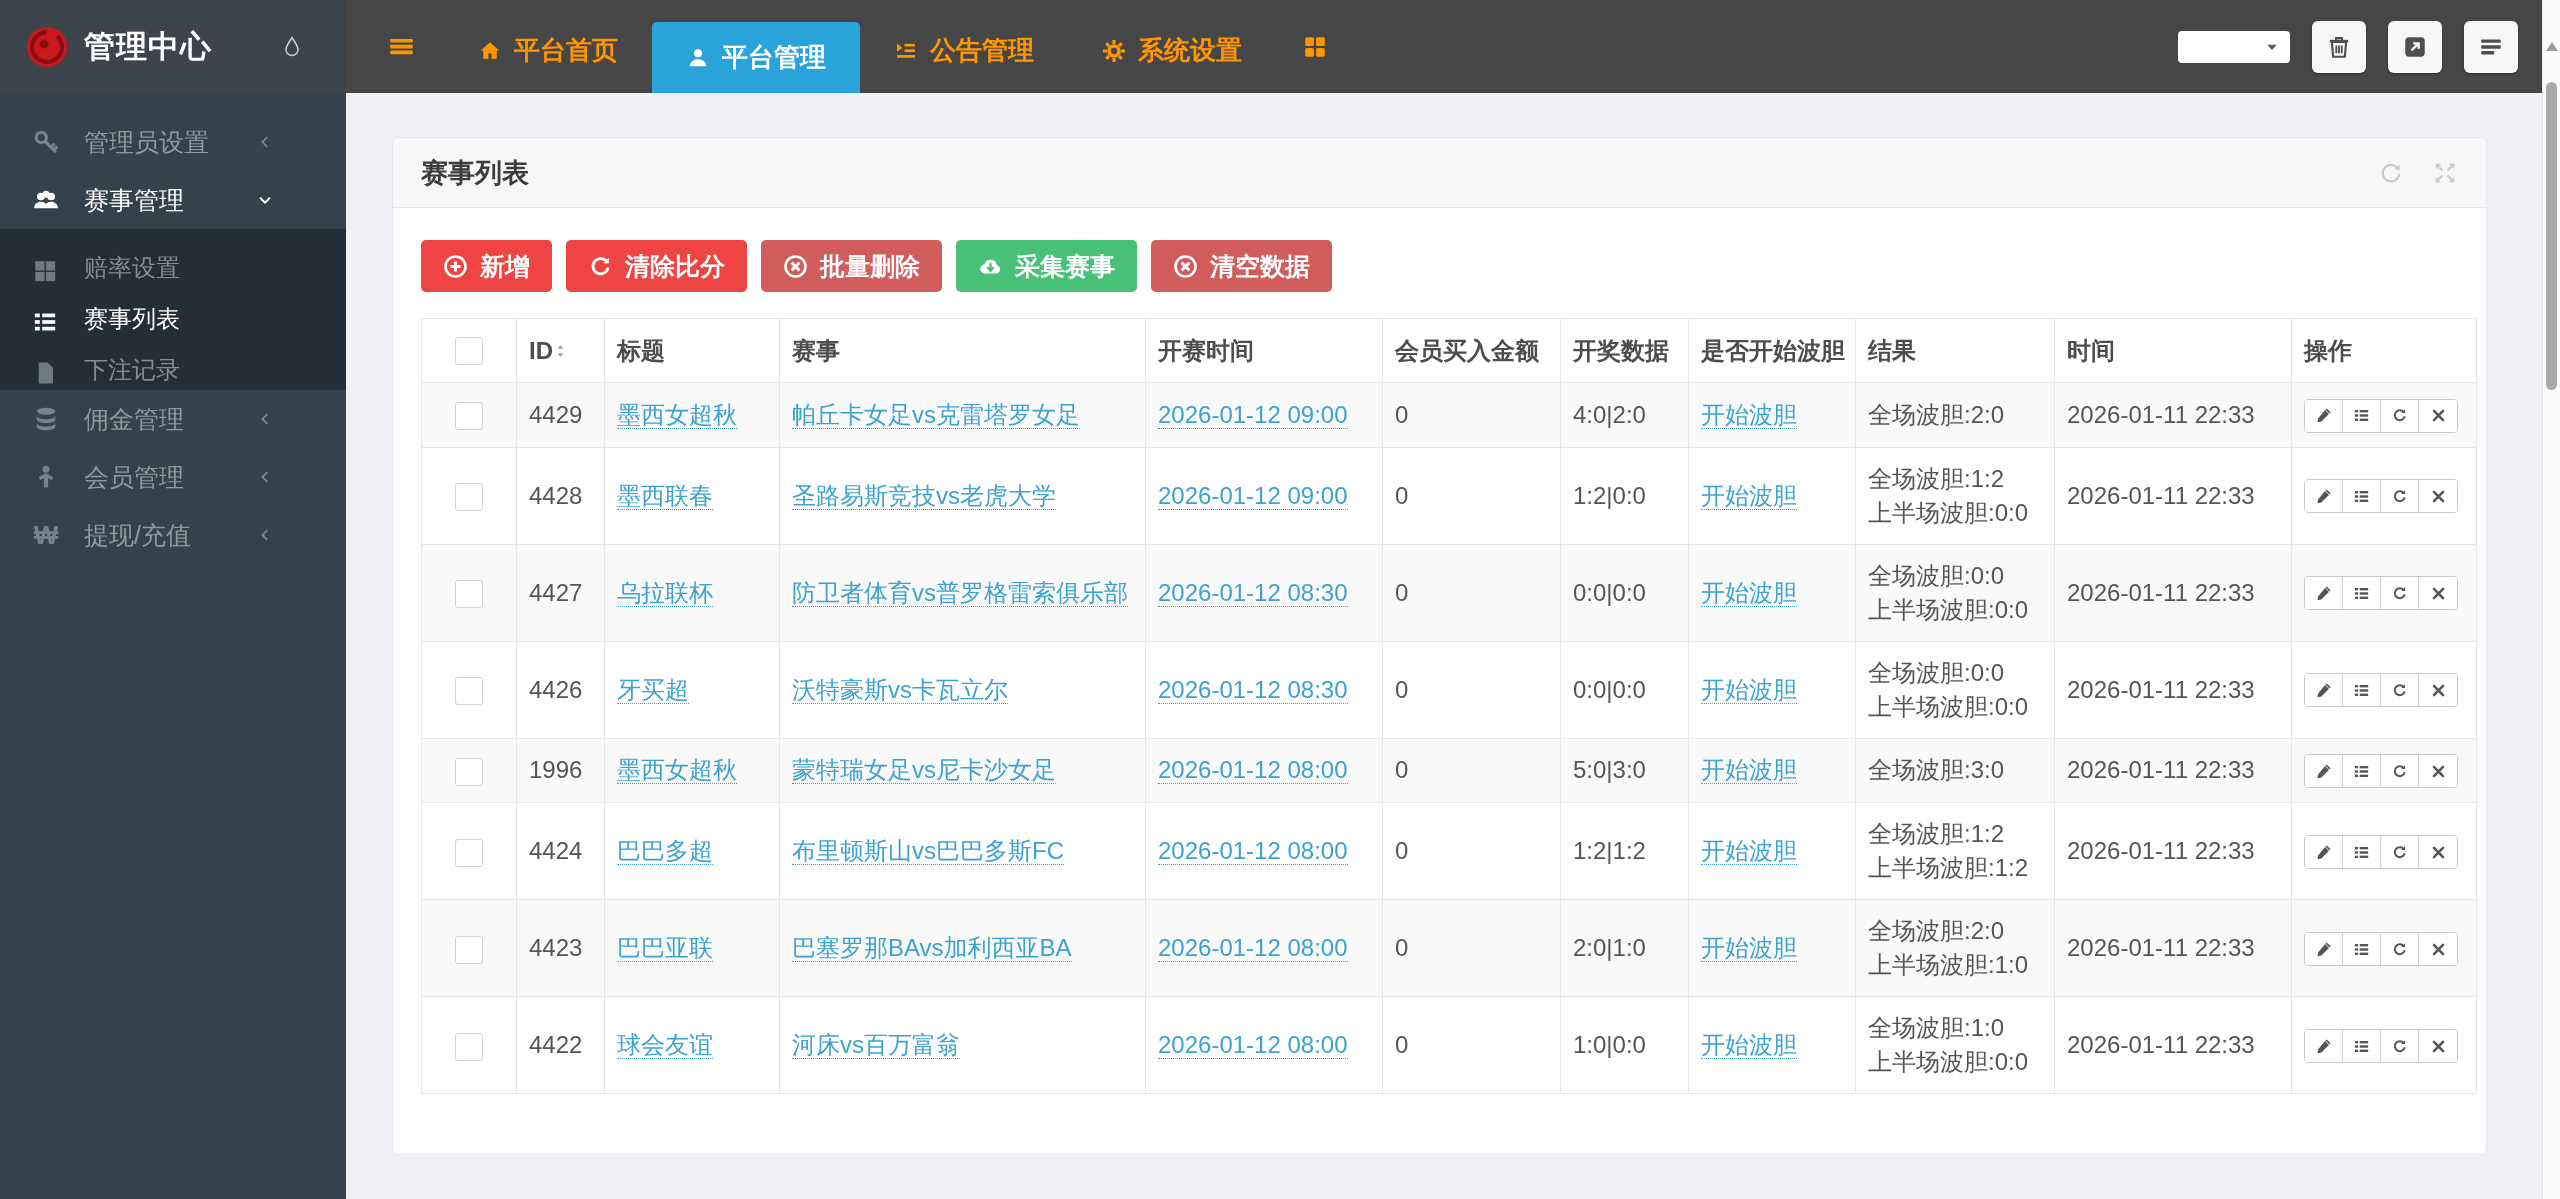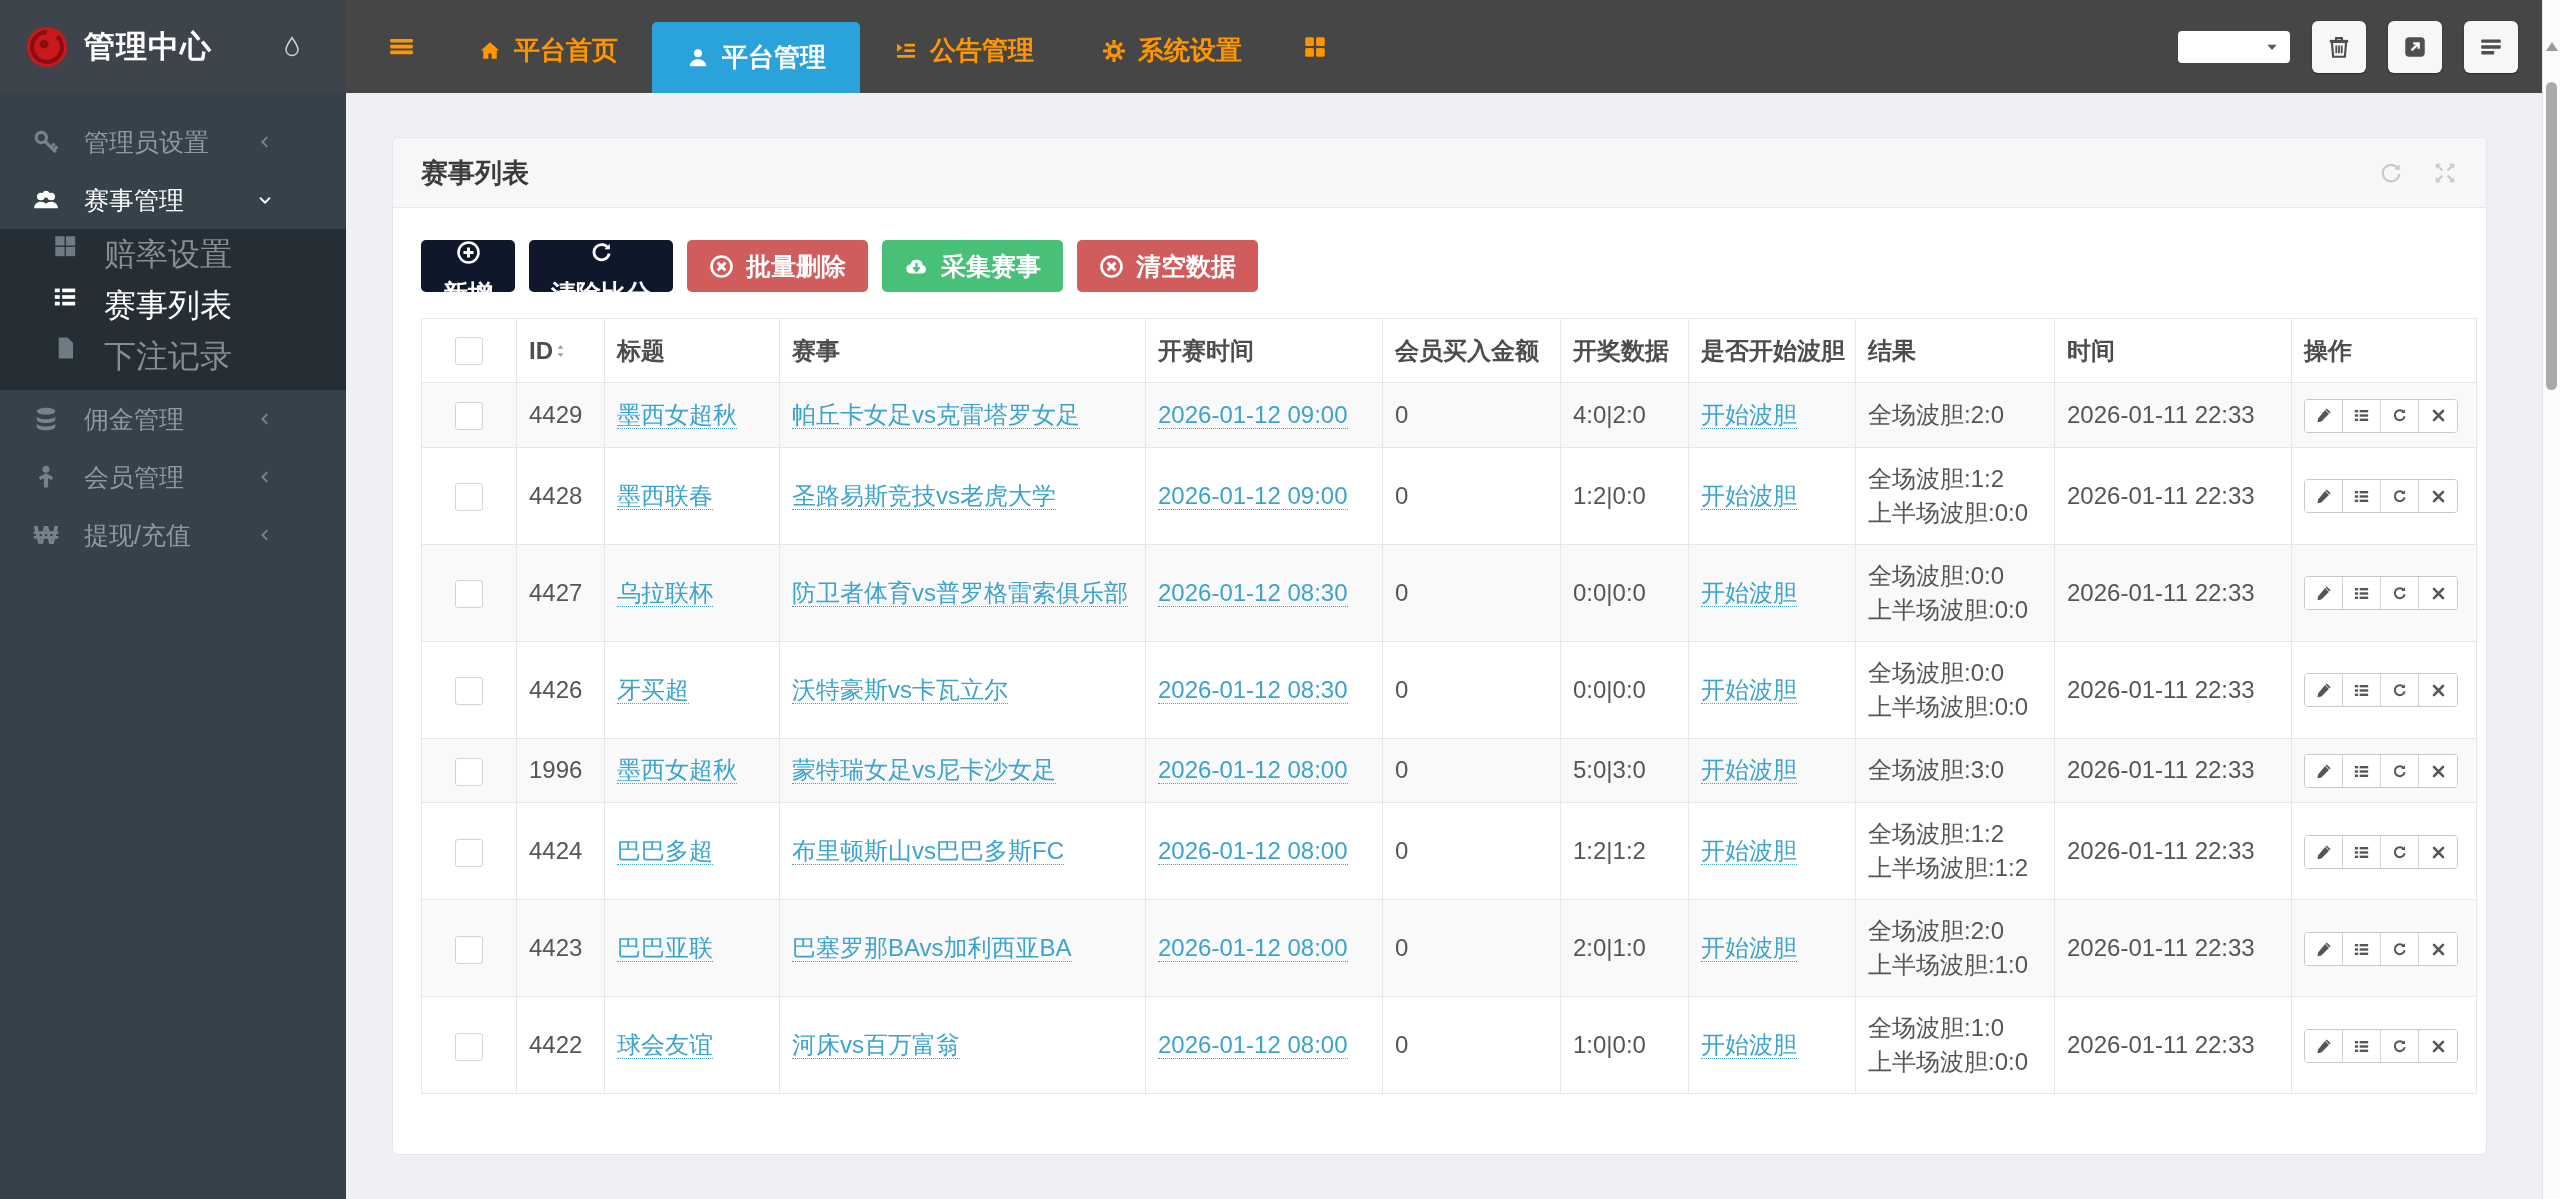--- a/index.html
+++ b/index.html
@@ -27,21 +27,21 @@
   .hdr-btn .ic { width:26px; height:26px; }
 
   
   .sidebar { position:absolute; top:93px; left:0; bottom:0; width:346px; background:#36424a; padding-top:20px; }
   .side-item { height:58px; display:flex; align-items:center; padding:0 48px 0 32px; color:#8f999f; font-size:25px; cursor:pointer; }
   .side-item .ic { width:28px; height:28px; margin-right:24px; display:inline-flex; flex-shrink:0; color:#77828a; }
   .side-item.lit { color:#ffffff; }
   .side-item.lit .ic { color:#ffffff; }
   .side-item .chev { margin-left:auto; width:18px; height:18px; color:#77828a; }
   .submenu { background:#242e34; padding:4px 0; }
-  .sub-item { height:51px; display:flex; align-items:flex-start; padding-left:52px; color:#848e94; font-size:32px; cursor:pointer; }
+  .sub-item { height:51px; display:flex; align-items:flex-end; padding-left:32px; color:#848e94; font-size:24px; cursor:pointer; }
   .sub-item .ic { width:26px; height:26px; margin-right:26px; display:inline-flex; color:#6f7a82; }
   .sub-item.active { color:#ffffff; }
   .sub-item.active .ic { color:#ffffff; }
   .won-glyph { font-size:26px; font-weight:bold; line-height:26px; }
 
   
   .main { position:absolute; left:346px; top:93px; right:18px; bottom:0; background:#eef0f3; overflow:hidden; }
   .crumbbar { height:88px; background:#ffffff; display:flex; align-items:center; padding-left:48px; }
   .crumb-pin { width:22px; height:26px; color:#9aa0a6; margin-right:18px; }
   .crumb-sep { color:#b9bec3; font-size:23px; font-weight:bold; margin:0 16px; }
@@ -50,21 +50,21 @@
   .panel { margin:44px 55px 0 46px; background:#ffffff; border:1px solid #e4e6e8; border-radius:6px; }
   .panel-header { height:70px; background:#f7f7f7; border-bottom:1px solid #e7e7e7; border-radius:6px 6px 0 0; display:flex; align-items:center; padding:0 28px; }
   .panel-title { font-size:27px; font-weight:bold; color:#3c3c3c; }
   .panel-tools { margin-left:auto; display:flex; gap:28px; color:#c8c8c8; }
   .panel-tools .ic { width:26px; height:26px; cursor:pointer; }
 
   .panel-body { padding:32px 26px 60px 28px; }
   .toolbar { display:flex; gap:14px; }
   .btn { display:inline-flex; align-items:center; gap:12px; height:52px; padding:0 22px; border:none; border-radius:5px; color:#ffffff; font-size:25px; font-weight:bold; cursor:pointer; font-family:inherit; }
   .btn .ic { width:25px; height:25px; }
-  .btn-blue { background:#0f172a;flex-direction:column; }
+  .btn-blue { background:#ef4444; }
   .btn-red { background:#d05c5c; }
   .btn-green { background:#48c078; }
 
   
   .tablewrap { margin-top:26px; }
   table { width:100%; border-collapse:collapse; table-layout:fixed; }
   th, td { border:1px solid #e7e7eb; text-align:left; padding:14px 12px; font-size:24px; vertical-align:middle; word-break:break-all; }
   th { color:#4d4d4d; font-weight:bold; height:64px; padding-top:0; padding-bottom:0; white-space:nowrap; }
   td { color:#555555; line-height:34px; }
   tbody tr:nth-child(odd) { background:#f9f9f9; }

